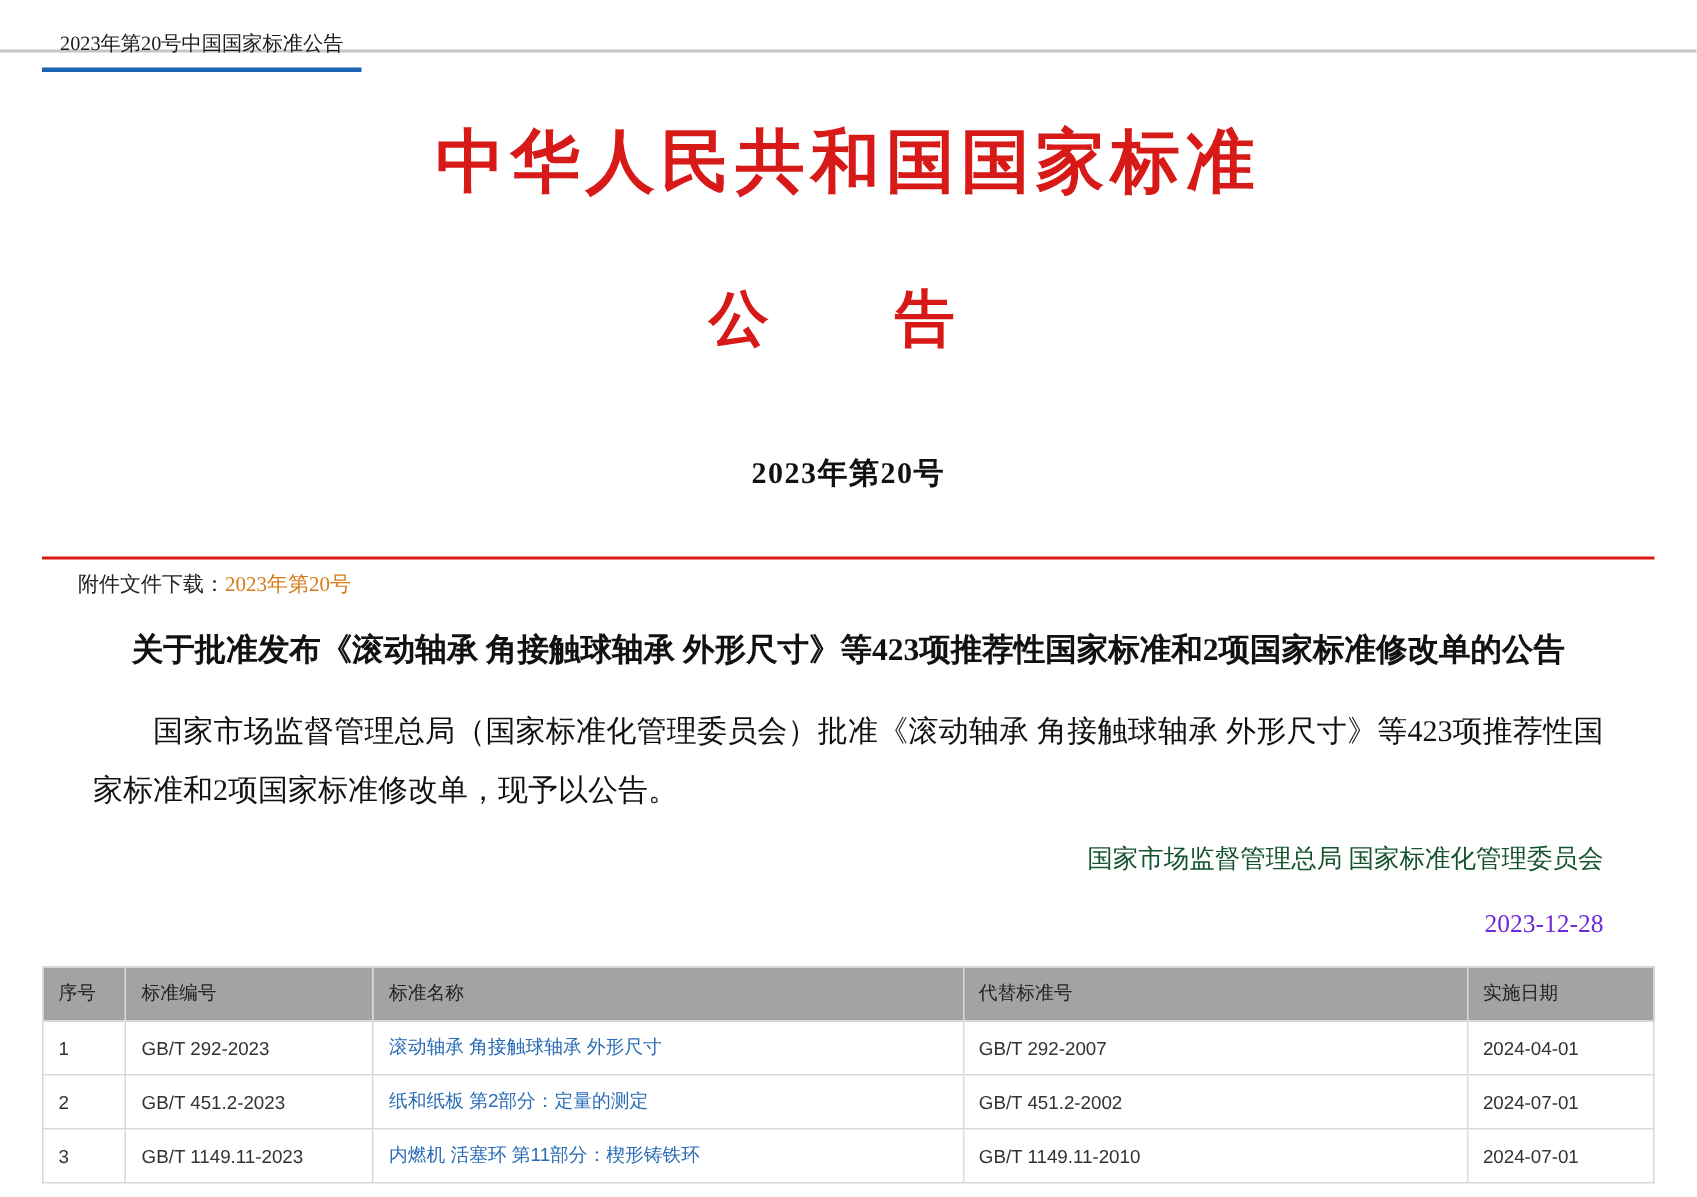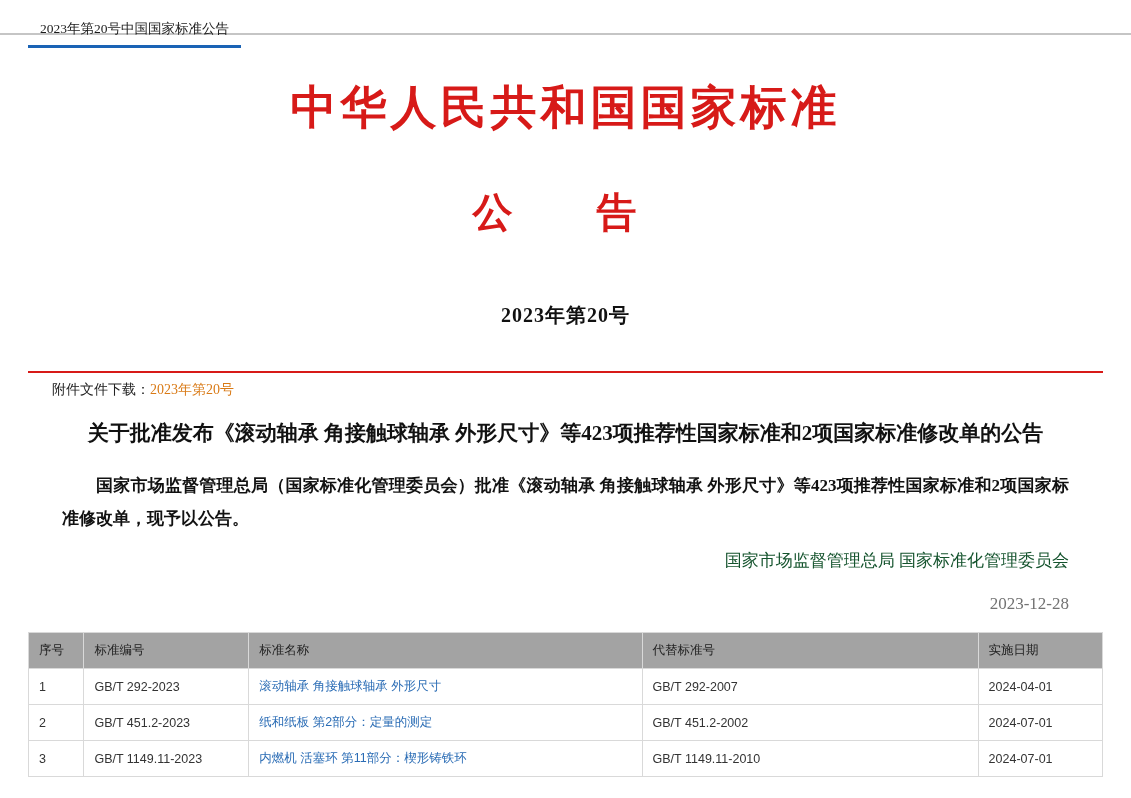--- a/index.html
+++ b/index.html
@@ -95,41 +95,40 @@
     font-family: "Liberation Serif", serif;
     font-size: 21px;
     font-weight: bold;
     color: #111;
     line-height: 1.55;
   }
 
   .para {
     margin: 20px 62px 0 62px;
     font-family: "Liberation Serif", serif;
-    font-size: 17px;
+    font-size: 20px;
     color: #111;
     line-height: 1.95;
     text-indent: 2em;
     text-align: justify;
-    font-weight: bold;
   }
 
   .signature {
     margin: 14px 62px 0 0;
     text-align: right;
     font-family: "Liberation Serif", serif;
     font-size: 17px;
     color: #14532d;
   }
   .sig-date {
     margin: 22px 62px 0 0;
     text-align: right;
     font-family: "Liberation Serif", serif;
     font-size: 17px;
-    color: #737373;
+    color: #6d28d9;
   }
 
   
   table.std {
     margin: 18px 28px 0 28px;
     width: 1075px;
     border-collapse: collapse;
     font-size: 12.5px;
     font-family: "Liberation Sans", sans-serif;
   }

